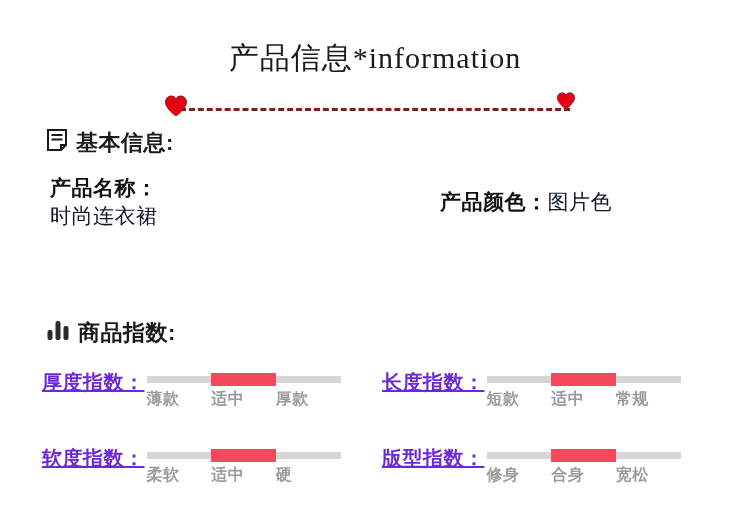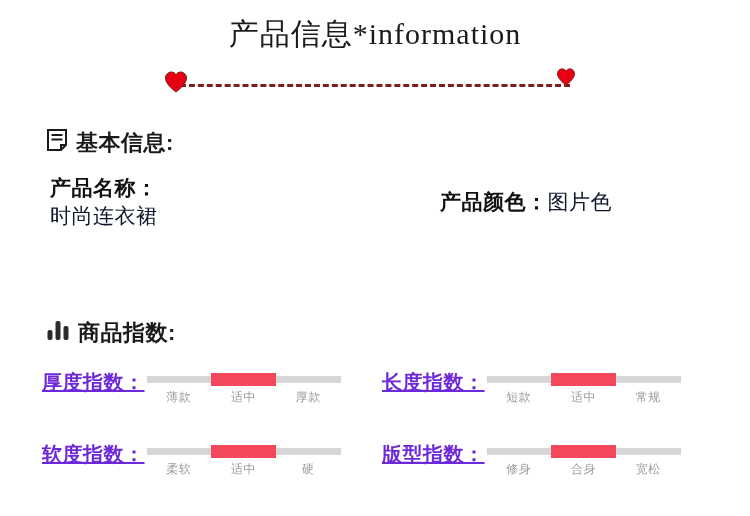--- a/index.html
+++ b/index.html
@@ -13,21 +13,21 @@
     font-family: "Liberation Sans", "DejaVu Sans", sans-serif;
     color: #1a1a1a;
     overflow: hidden;
     position: relative;
   }
 
   
   .title-block {
     position: absolute;
     left: 0;
-    top: 16px;
+    top: 40px;
     width: 750px;
     height: 62px;
   }
   .title-text {
     position: absolute;
     left: 0;
     top: 0;
     width: 750px;
     text-align: center;
     font-family: "Liberation Serif", "DejaVu Serif", serif;
@@ -157,25 +157,25 @@
     height: 13px;
     margin-top: -3px;
   }
   .slider-labels {
     display: flex;
     width: 194px;
     margin-top: 6px;
   }
   .slider-labels span {
     flex: 1 1 33.333%;
-    text-align: center;
-    font-size: 12px;
+    font-size: 16px;
     color: #9b9b9b;
     letter-spacing: 0.5px;
     white-space: nowrap;
+    font-weight: bold;
   }
 </style>
 </head>
 <body>
 
 <div class="title-block">
   <div class="title-text">产品信息*information</div>
   <div class="title-rule"></div>
   <div class="heart heart-left">
     <svg width="24" height="22" viewBox="0 0 24 22" aria-hidden="true">

